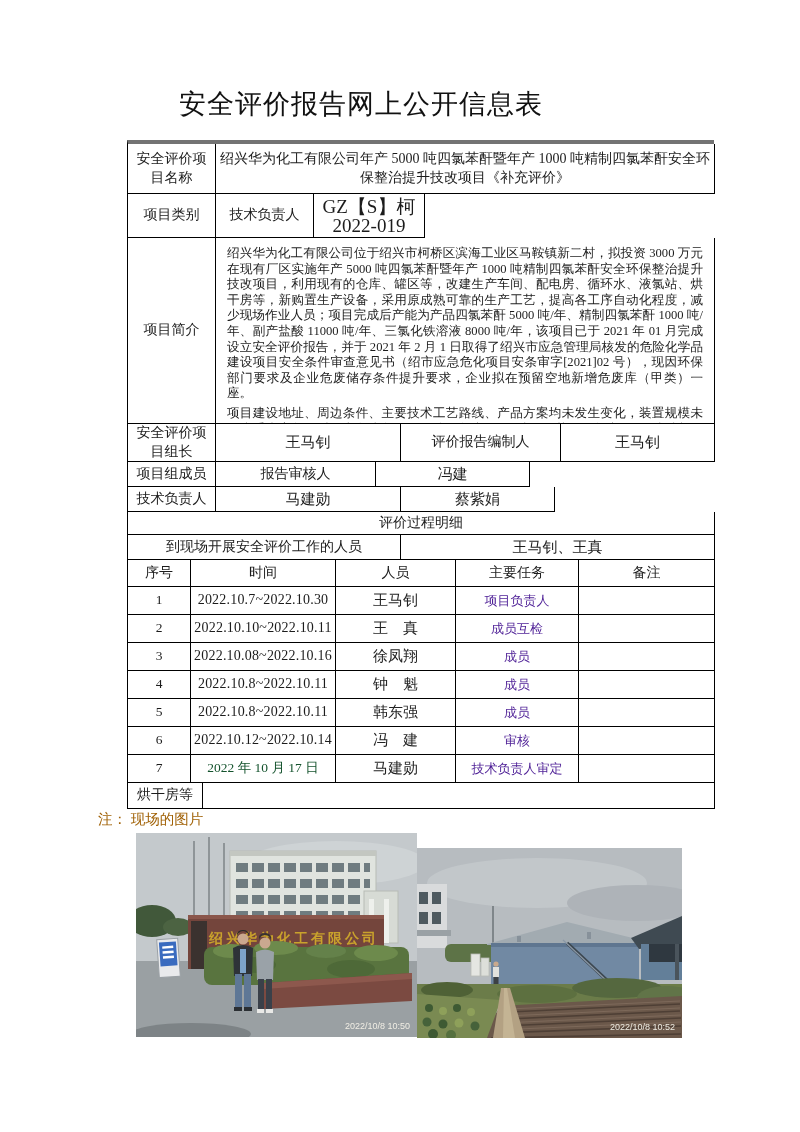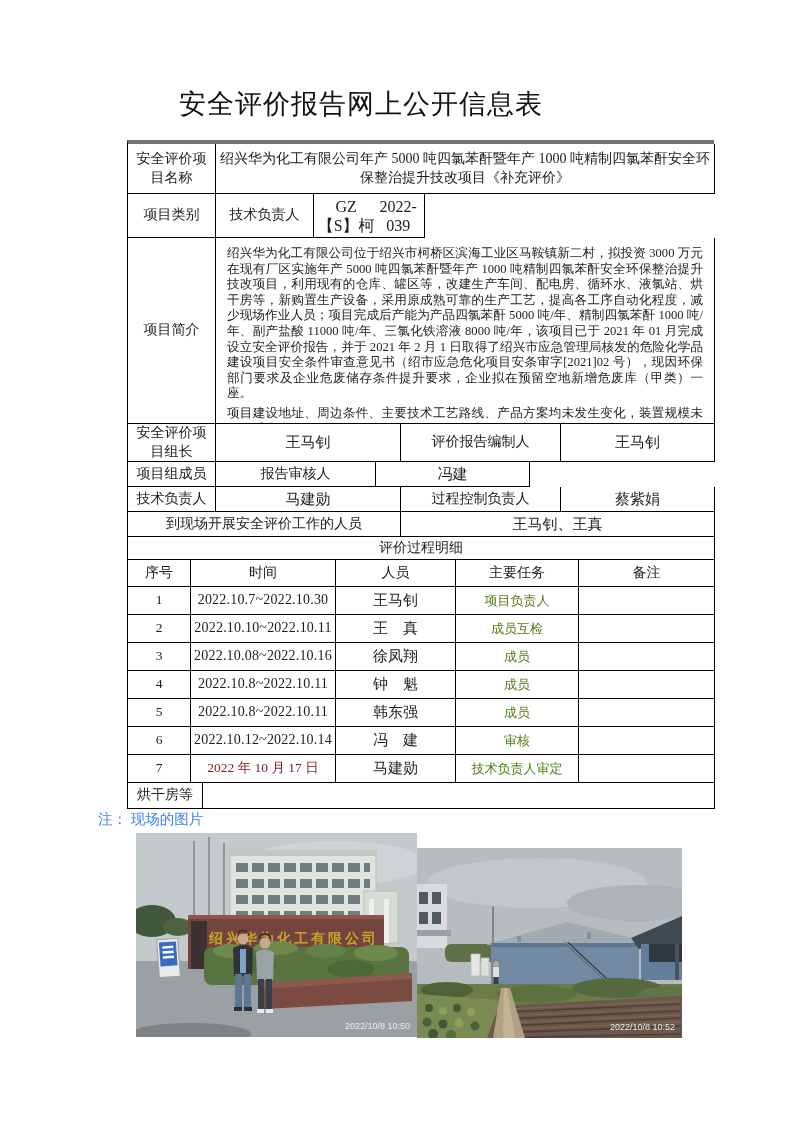--- a/index.html
+++ b/index.html
@@ -29,28 +29,28 @@
   .wlab{width:88px}.w499{width:499px}.w290{width:290px}.w98{width:98px}.w111{width:111px}
   .w185{width:185px}.w160{width:160px}.w154{width:154px}
   .w273{width:273px}.w314{width:314px}.w75{width:75px}.w512{width:512px}
   .c0{width:63px}.c1{width:145px}.c2{width:120px}.c3{width:123px}.c4{width:136px}
   .summary-cell{
     align-items:flex-start;justify-content:flex-start;text-align:justify;
     padding:4px 7px 2px 7px;font-size:12.6px;line-height:15.6px;display:block;
   }
   .summary-cell p{margin:4px;text-justify:inter-ideograph;}
   .val{font-size:15px;}
-  .rep-no{flex-direction:row;font-size:16px;line-height:19px;}
+  .rep-no{flex-direction:column;font-size:19px;line-height:19px;}
   .date-sans{font-family:Liberation Serif, serif;font-size:14px;letter-spacing:.2px;}
-  .date-serif{color:#7f1d1d;font-size:13.5px;}
+  .date-serif{color:#14532d;font-size:13.5px;}
   .name-val{font-size:15px;color:#222;}
-  .task-val{font-size:13px;color:#4d7c0f;}
+  .task-val{font-size:13px;color:#4c1d95;}
   .seq{font-size:13.5px;}
   
-  .note-line{position:absolute;left:98px;top:810px;font-size:14.5px;color:#3b82f6;}
+  .note-line{position:absolute;left:98px;top:810px;font-size:14.5px;color:#a16207;}
   
   .photo{position:absolute;display:block;}
   .photo-left{left:136px;top:833px;width:281px;height:204px;}
   .photo-right{left:417px;top:848px;width:265px;height:190px;}
   svg{display:block}
 </style>
 </head>
 <body>
 
 <div id="page">
@@ -62,21 +62,21 @@
     <div class="trow">
       <div class="cell wlab h50">安全评价项目名称</div>
       <div class="cell w499 h50">绍兴华为化工有限公司年产 5000 吨四氯苯酐暨年产 1000 吨精制四氯苯酐安全环保整治提升技改项目《补充评价》</div>
     </div>
 
     <div class="trow">
       <div class="cell wlab h44">项目类别</div>
       <div class="cell w98 h44">技术负责人</div>
       <div class="cell w111 h44 rep-no">
         <div>GZ【S】柯</div>
-        <div>2022-039</div>
+        <div>2022-019</div>
       </div>
     </div>
 
     <div class="trow">
       <div class="cell wlab h186">项目简介</div>
       <div class="cell w499 h186 summary-cell">
         <p>绍兴华为化工有限公司位于绍兴市柯桥区滨海工业区马鞍镇新二村，拟投资 3000 万元在现有厂区实施年产 5000 吨四氯苯酐暨年产 1000 吨精制四氯苯酐安全环保整治提升技改项目，利用现有的仓库、罐区等，改建生产车间、配电房、循环水、液氯站、烘干房等，新购置生产设备，采用原成熟可靠的生产工艺，提高各工序自动化程度，减少现场作业人员；项目完成后产能为产品四氯苯酐 5000 吨/年、精制四氯苯酐 1000 吨/年、副产盐酸 11000 吨/年、三氯化铁溶液 8000 吨/年，该项目已于 2021 年 01 月完成设立安全评价报告，并于 2021 年 2 月 1 日取得了绍兴市应急管理局核发的危险化学品建设项目安全条件审查意见书（绍市应急危化项目安条审字[2021]02 号），现因环保部门要求及企业危废储存条件提升要求，企业拟在预留空地新增危废库（甲类）一座。</p>
         <p>项目建设地址、周边条件、主要技术工艺路线、产品方案均未发生变化，装置规模未发生重大变化，对绍兴华为化工有限公司年产 5000 吨四氯苯酐暨年产 1000 吨精制四氯苯酐安全环保整治提升技改项目进行新增危废库补充评价。</p>
       </div>
     </div>
@@ -90,31 +90,30 @@
 
     <div class="trow">
       <div class="cell wlab h25">项目组成员</div>
       <div class="cell w160 h25">报告审核人</div>
       <div class="cell w154 h25 val">冯建</div>
     </div>
 
     <div class="trow">
       <div class="cell wlab h25">技术负责人</div>
       <div class="cell w185 h25 val">马建勋</div>
-      <div class="cell w160 h25">过程控制负责人</div>
       <div class="cell w154 h25 val">蔡紫娟</div>
+    </div>
+
+    <div class="trow">
+      <div class="cell h23" style="width:587px">评价过程明细</div>
     </div>
 
     <div class="trow">
       <div class="cell w273 h25">到现场开展安全评价工作的人员</div>
       <div class="cell w314 h25 val">王马钊、王真</div>
-    </div>
-
-    <div class="trow">
-      <div class="cell h23" style="width:587px">评价过程明细</div>
     </div>
 
     <div class="trow">
       <div class="cell c0 h27">序号</div>
       <div class="cell c1 h27">时间</div>
       <div class="cell c2 h27">人员</div>
       <div class="cell c3 h27">主要任务</div>
       <div class="cell c4 h27">备注</div>
     </div>
 

